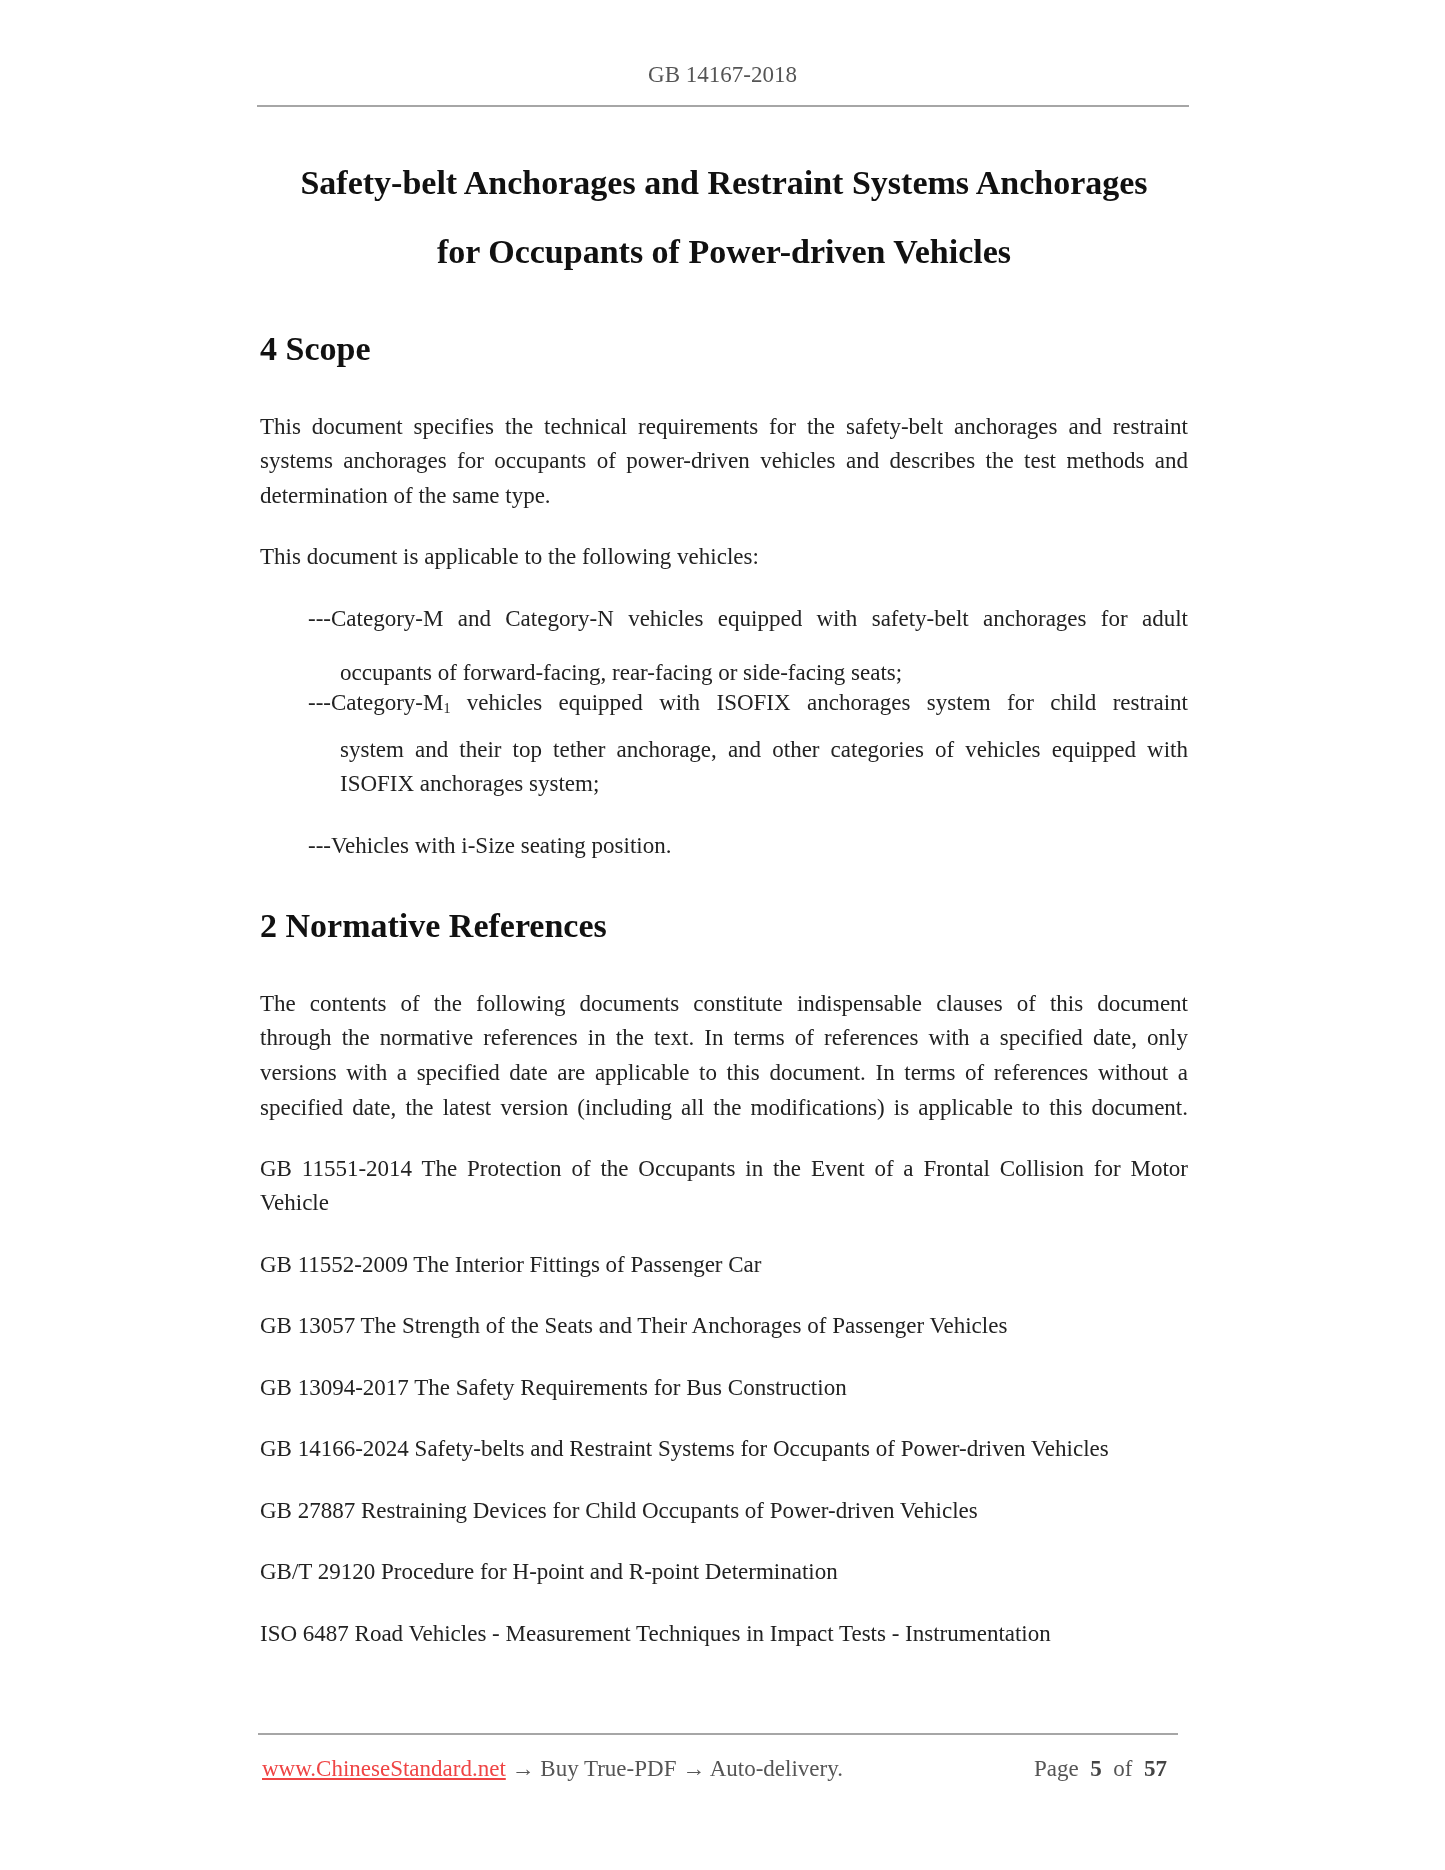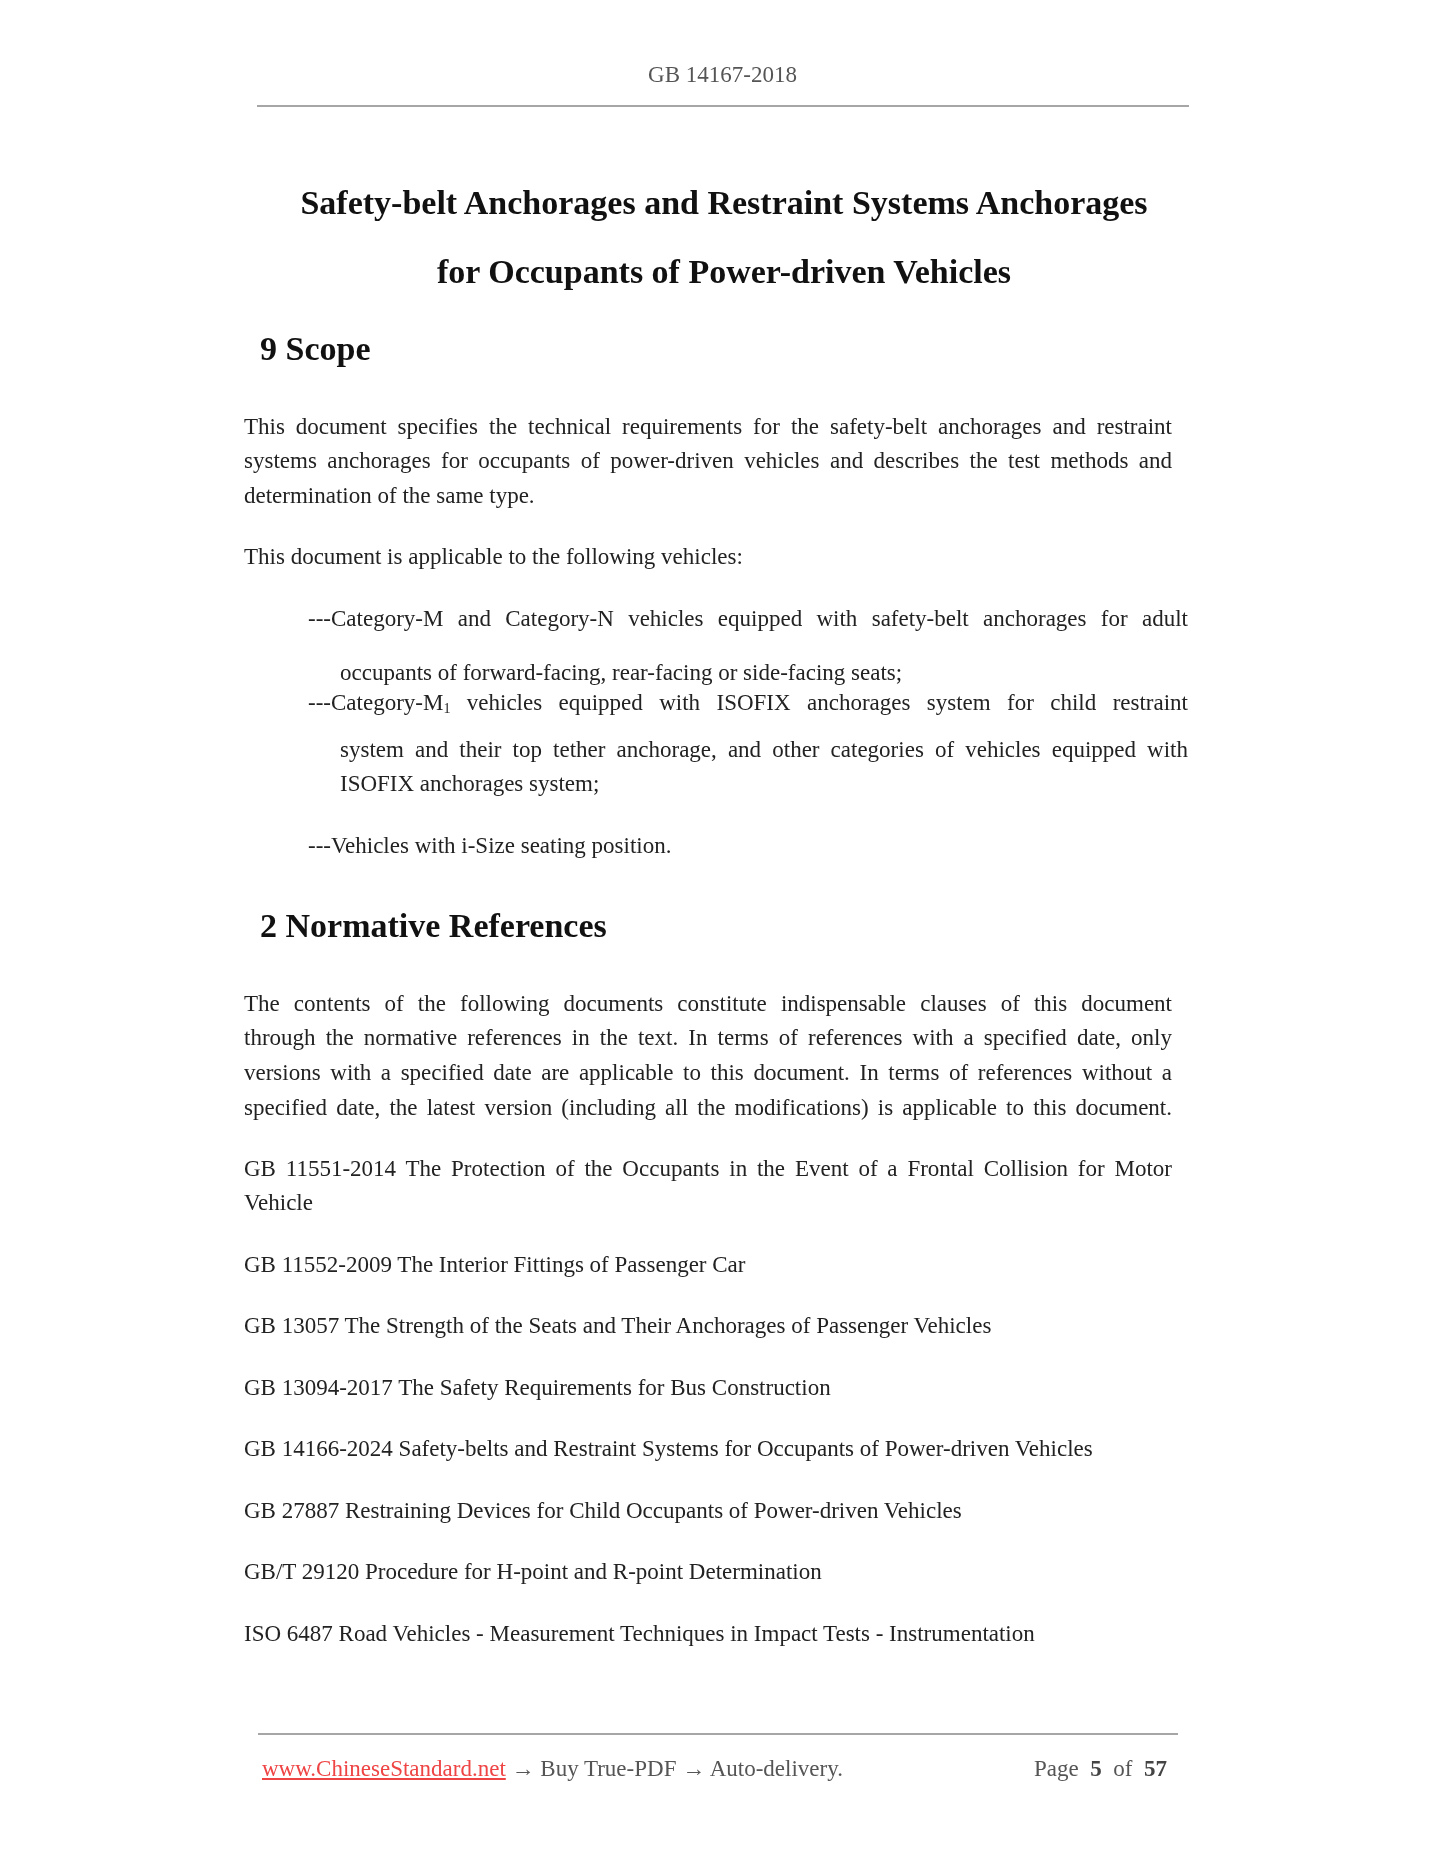--- a/index.html
+++ b/index.html
@@ -2,42 +2,42 @@
 <html><head>
 <meta charset="utf-8">
 <style>
   html, body { margin: 0; padding: 0; background: #ffffff; }
   body { width: 1445px; height: 1870px; position: relative; overflow: hidden;
          font-family: "Liberation Serif", "DejaVu Serif", serif; color: #111; }
   .abs { position: absolute; }
   .header-text { left: 0; width: 1445px; top: 60px; text-align: center; font-size: 23px; color: #555; line-height: 30px; }
   .rule { height: 2px; background: #a6a6a6; }
   .header-rule { left: 257px; width: 932px; top: 105px; }
-  .title { left: 260px; width: 928px; text-align: center; font-weight: bold; font-size: 34px; line-height: 40px; color: #111; margin-top: 20px; }
+  .title { left: 260px; width: 928px; text-align: center; font-weight: bold; font-size: 34px; line-height: 40px; color: #111; }
   .h1 { left: 260px; font-weight: bold; font-size: 34px; line-height: 40px; color: #111; }
-  .body-line { left: 244px; width: 928px; font-size: 23px; line-height: 34.7px; color: #222; }
+  .body-line { left: 260px; width: 928px; font-size: 23px; line-height: 34.7px; color: #222; }
   .justify-all { text-align: justify; text-align-last: justify; }
   .list-item { left: 308px; width: 880px; font-size: 23px; line-height: 34.7px; color: #222; text-align: justify; }
   sub { font-size: 14px; vertical-align: -3px; line-height: 0; }
   .footer-rule { left: 258px; width: 920px; top: 1733px; }
   .footer-left { left: 262px; top: 1753px; font-size: 23px; line-height: 32px; color: #555; white-space: nowrap; }
   .footer-left a { color: #ef4444; text-decoration: underline; }
   .footer-right { left: 1034px; top: 1753px; font-size: 23px; line-height: 32px; color: #555; white-space: nowrap; }
   .footer-right b { color: #444; }
 </style>
 </head>
 <body>
 
 <div class="abs header-text">GB 14167-2018</div>
 <div class="abs rule header-rule"></div>
 
 <div class="abs title" style="top:163px;">Safety-belt Anchorages and Restraint Systems Anchorages</div>
 <div class="abs title" style="top:232px;">for Occupants of Power-driven Vehicles</div>
 
-<div class="abs h1" style="top:329px;">9 Scope</div>
+<div class="abs h1" style="top:329px;">4 Scope</div>
 
 <div class="abs body-line justify-all" style="top:410px;">This document specifies the technical requirements for the safety-belt anchorages and restraint</div>
 <div class="abs body-line justify-all" style="top:444px;">systems anchorages for occupants of power-driven vehicles and describes the test methods and</div>
 <div class="abs body-line" style="top:479px;">determination of the same type.</div>
 
 <div class="abs body-line" style="top:540px;">This document is applicable to the following vehicles:</div>
 
 <div class="abs list-item justify-all" style="top:602px; width:880px;">---Category-M and Category-N vehicles equipped with safety-belt anchorages for adult</div>
 <div class="abs list-item" style="top:656px; left:340px; width:848px;">occupants of forward-facing, rear-facing or side-facing seats;</div>
 

